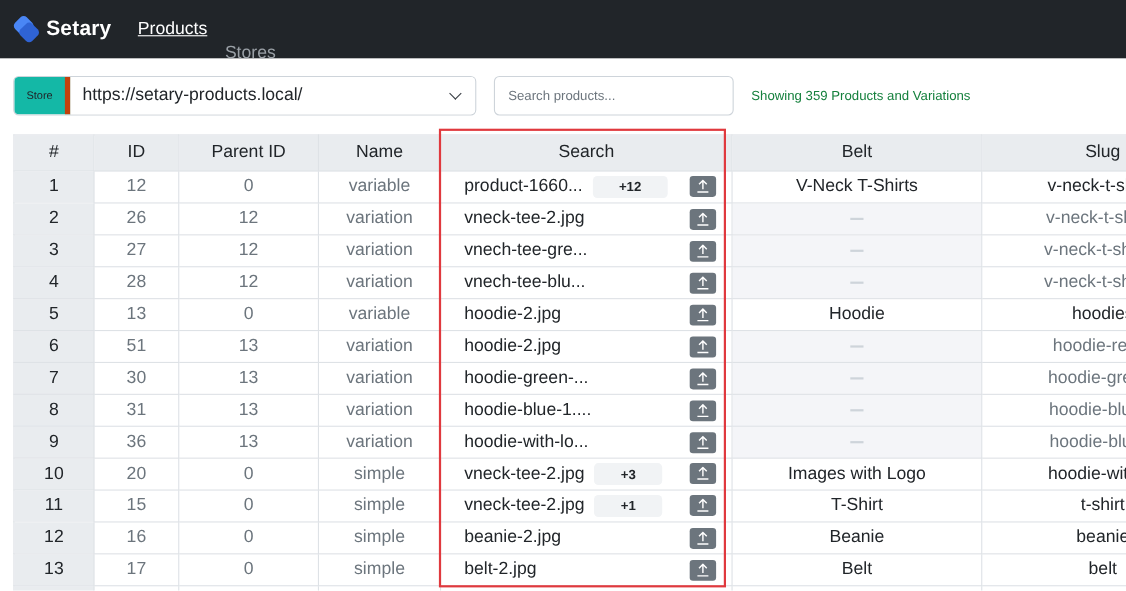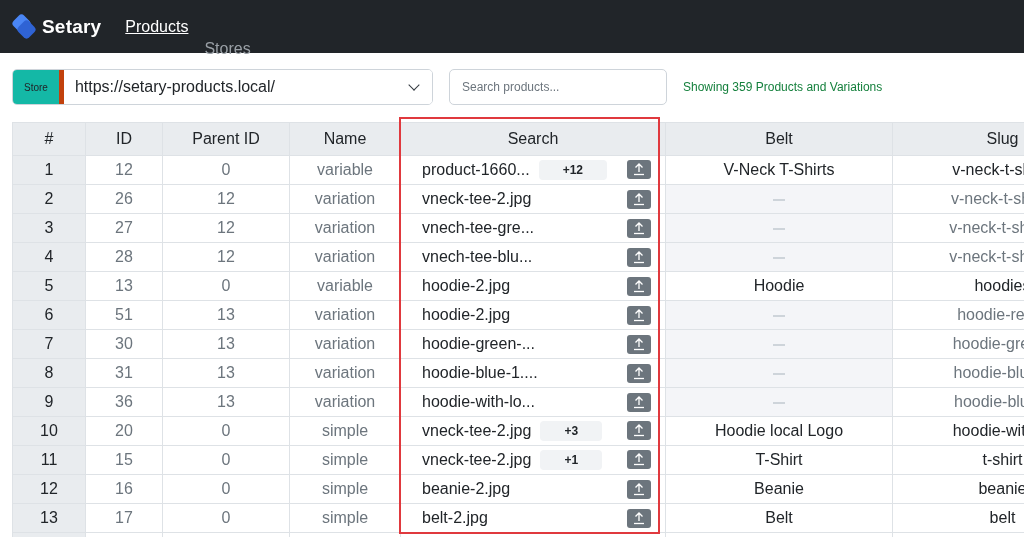--- a/index.html
+++ b/index.html
@@ -317,21 +317,21 @@
               <span class="upload">
                 <span style="display:flex">
                   <svg width="12" height="13" viewBox="0 0 12 13">
                     <path d="M6 1 L6 9 M2.5 4.5 L6 1 L9.5 4.5" stroke="#fff" stroke-width="1.3" fill="none"></path>
                     <path d="M1 11.5 H11" stroke="#fff" stroke-width="1.3"></path>
                   </svg>
                 </span>
               </span>
             </div>
           </td>
-          <td class="name">Hoodie local Logo</td>
+          <td class="name">Images with Logo</td>
           <td class="slug">hoodie-with-lo</td>
         </tr>
         <tr class="">
           <td class="num">11</td>
           <td>15</td>
           <td>0</td>
           <td>simple</td>
           <td class="img">
             <div class="img-inner">
               <div class="img-left">

